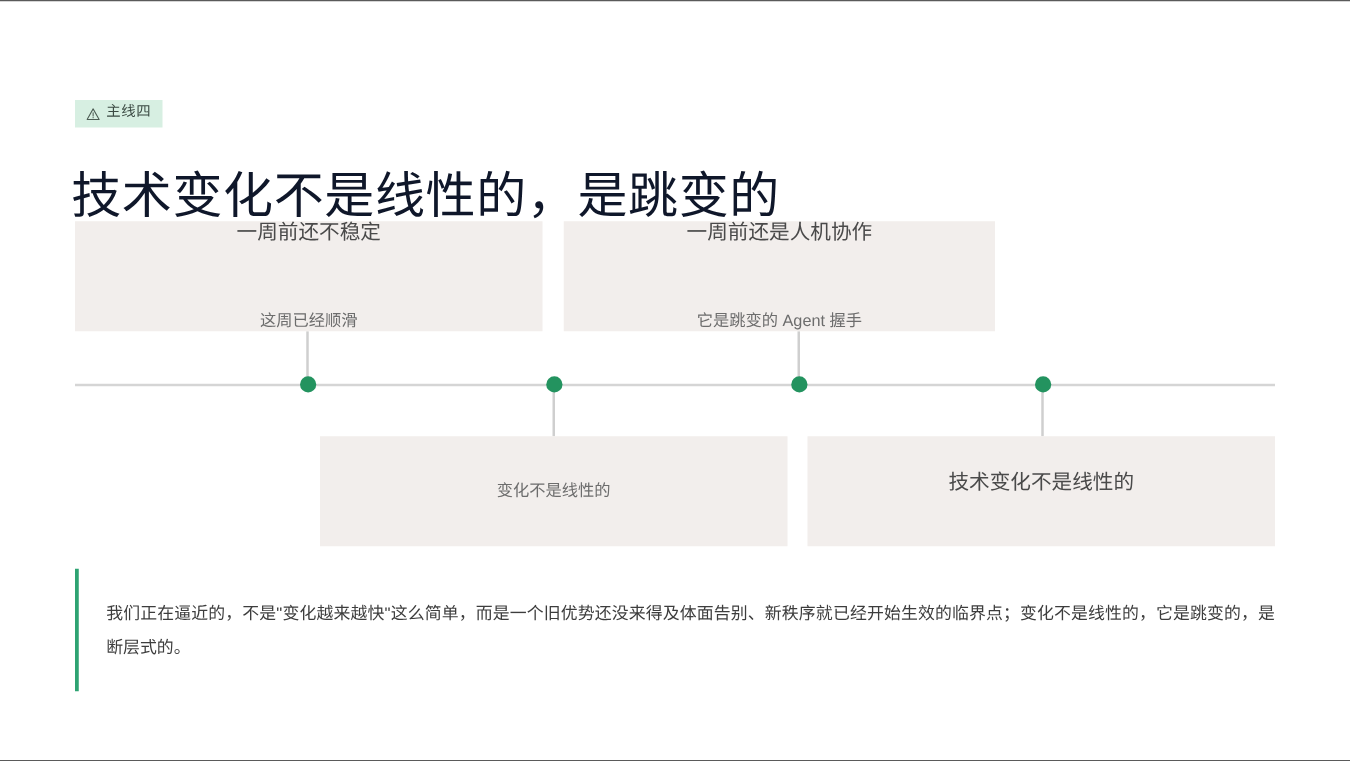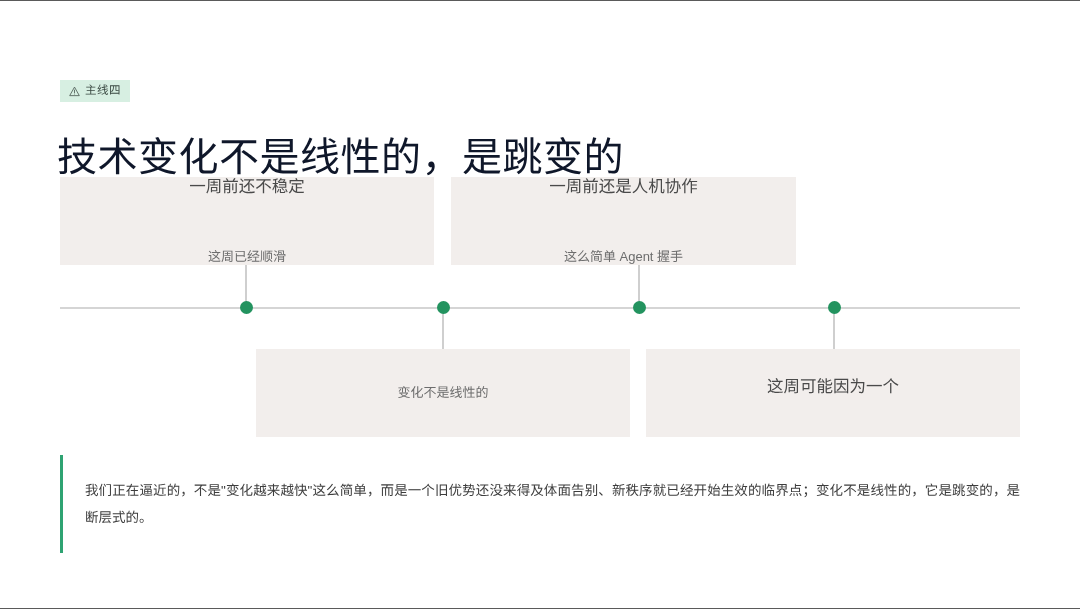--- a/index.html
+++ b/index.html
@@ -161,27 +161,27 @@
   <div class="dot" style="left:443px"></div>
   <div class="dot" style="left:639px"></div>
   <div class="dot" style="left:834px"></div>
 
   <div class="card top" style="left:60px;width:374px">
     <div class="card-title">一周前还不稳定</div>
     <div class="card-sub">这周已经顺滑</div>
   </div>
   <div class="card top" style="left:451px;width:345px">
     <div class="card-title">一周前还是人机协作</div>
-    <div class="card-sub">这么简单 Agent 握手</div>
+    <div class="card-sub">它是跳变的 Agent 握手</div>
   </div>
 
   <div class="card bottom" style="left:256px;width:374px">
     <div class="card-sub">变化不是线性的</div>
   </div>
   <div class="card bottom" style="left:646px;width:374px">
-    <div class="card-title">这周可能因为一个</div>
+    <div class="card-title">技术变化不是线性的</div>
   </div>
 
   <div class="summary">
     <p class="summary-text">我们正在逼近的，不是"变化越来越快"这么简单，而是一个旧优势还没来得及体面告别、新秩序就已经开始生效的临界点；变化不是线性的，它是跳变的，是断层式的。</p>
   </div>
 
 </div>
 
 </body></html>

